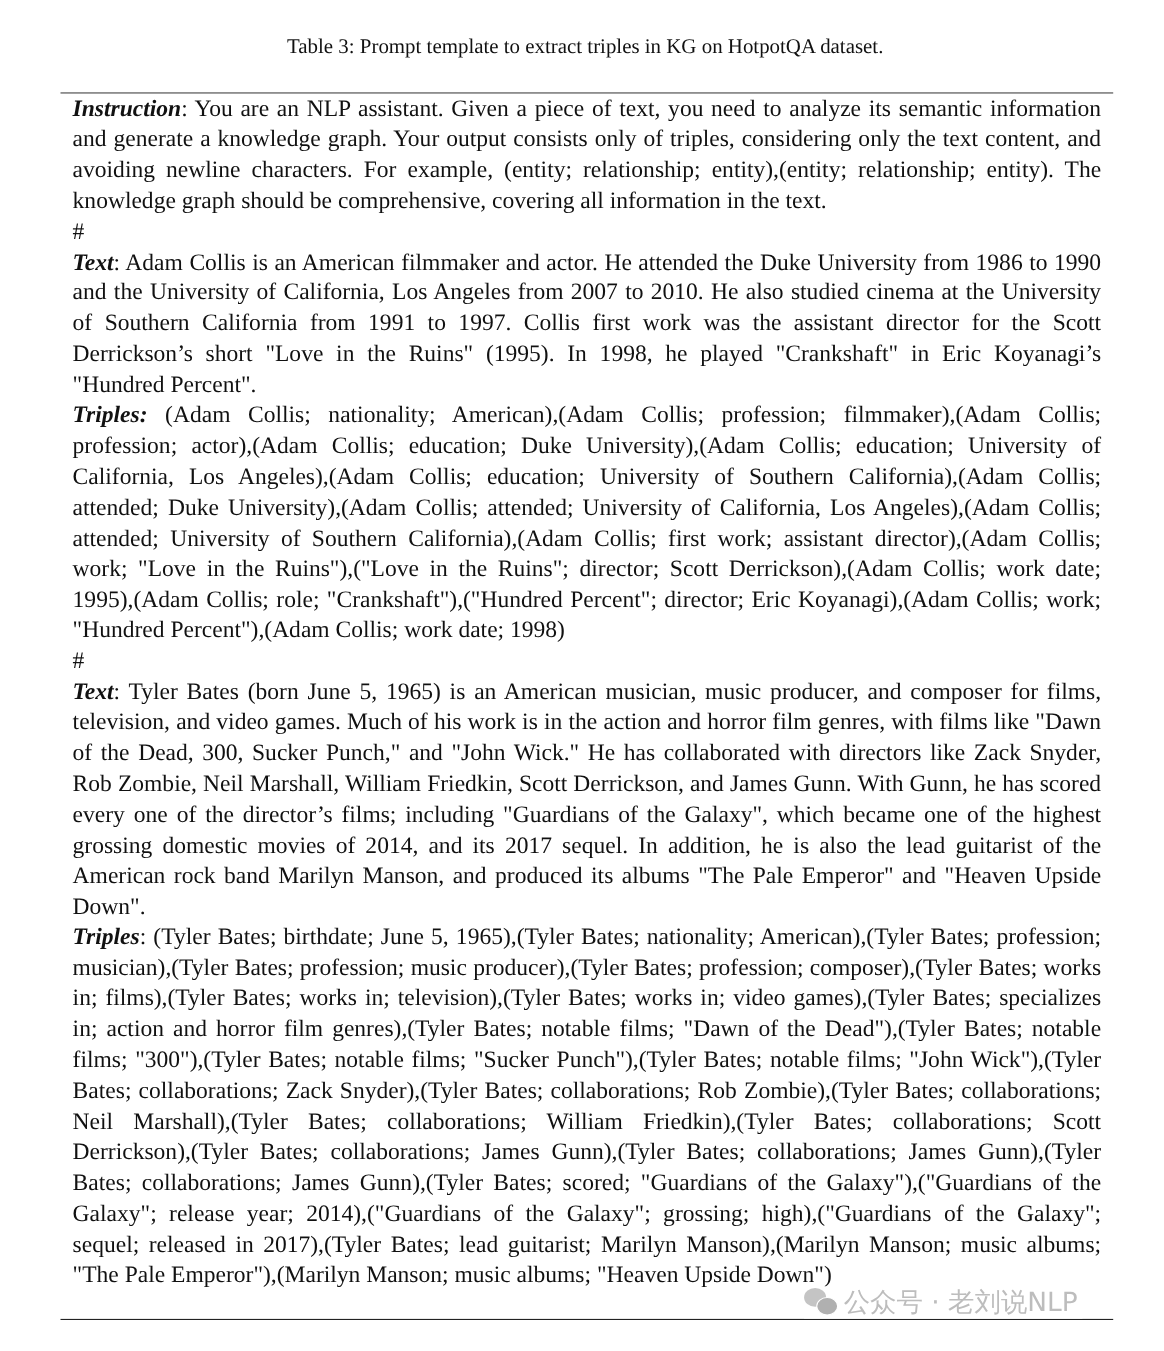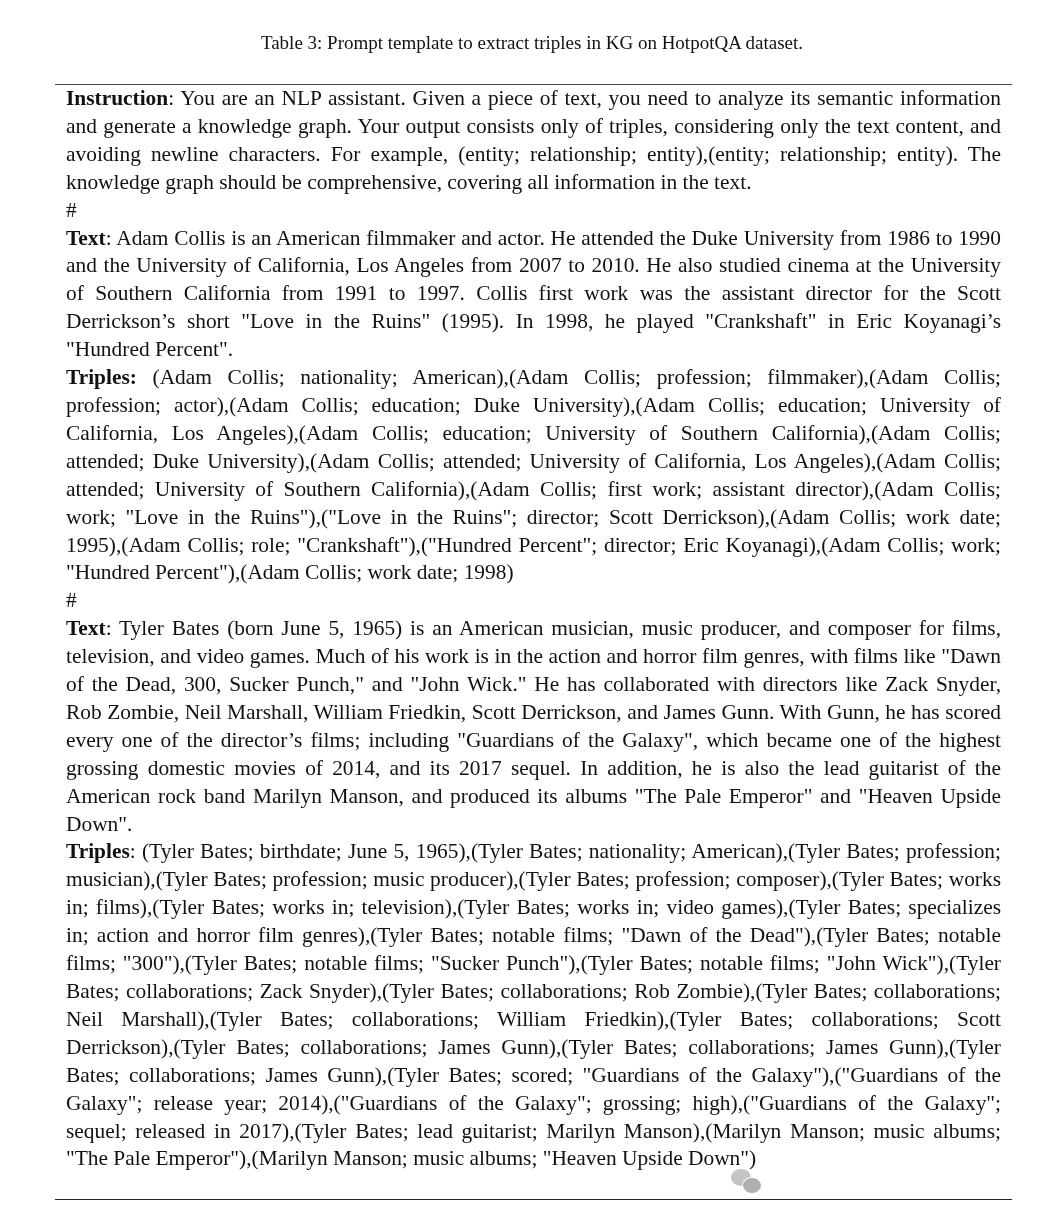--- a/index.html
+++ b/index.html
@@ -48,20 +48,21 @@
       font-size: 21.4px;
       line-height: 27.9px;
       text-align: justify;
       hyphens: manual;
     }
     .para {
       margin: 0;
     }
     .label {
       font-weight: bold;
+      font-style: italic;
     }
     .sep {
       margin: 0;
     }
     .watermark {
       position: absolute;
       top: 1169px;
       left: 731px;
       display: flex;
       align-items: center;
@@ -118,13 +119,14 @@
   <p class="para"><span class="label">Triples</span><span>: (Tyler Bates; birthdate; June 5, 1965),(Tyler Bates; nationality; American),(Tyler Bates; pro­fession; musician),(Tyler Bates; profession; music producer),(Tyler Bates; profession; composer),(Tyler Bates; works in; films),(Tyler Bates; works in; television),(Tyler Bates; works in; video games),(Tyler Bates; specializes in; action and horror film genres),(Tyler Bates; notable films; "Dawn of the Dead"),(Tyler Bates; notable films; "300"),(Tyler Bates; notable films; "Sucker Punch"),(Tyler Bates; notable films; "John Wick"),(Tyler Bates; collaborations; Zack Snyder),(Tyler Bates; collaborations; Rob Zombie),(Tyler Bates; collaborations; Neil Marshall),(Tyler Bates; collaborations; William Friedkin),(Tyler Bates; collaborations; Scott Derrickson),(Tyler Bates; collaborations; James Gunn),(Tyler Bates; collabora­tions; James Gunn),(Tyler Bates; collaborations; James Gunn),(Tyler Bates; scored; "Guardians of the Galaxy"),("Guardians of the Galaxy"; release year; 2014),("Guardians of the Galaxy"; grossing; high),("Guardians of the Galaxy"; sequel; released in 2017),(Tyler Bates; lead guitarist; Marilyn Man­son),(Marilyn Manson; music albums; "The Pale Emperor"),(Marilyn Manson; music albums; "Heaven Upside Down")</span></p>
 </div>
 
 <div class="table-rule-bottom"></div>
 
 <div class="watermark">
   <span class="wechat-icon">
       <span class="b1"></span>
       <span class="b2"></span>
     </span>
+  <span>公众号 · 老刘说NLP</span>
 </div>
 
 </body></html>

